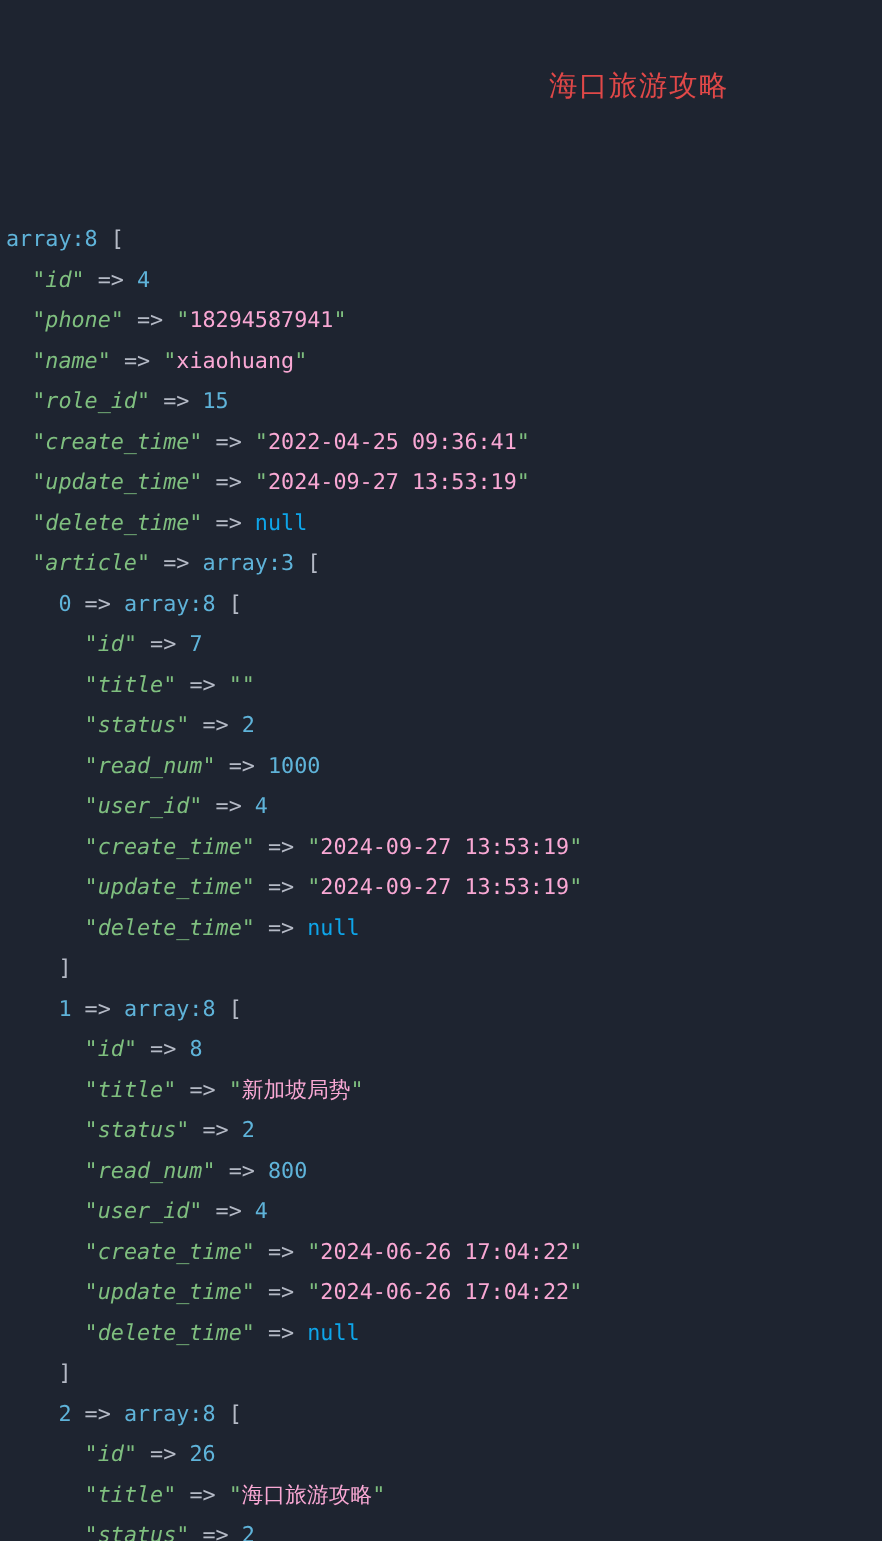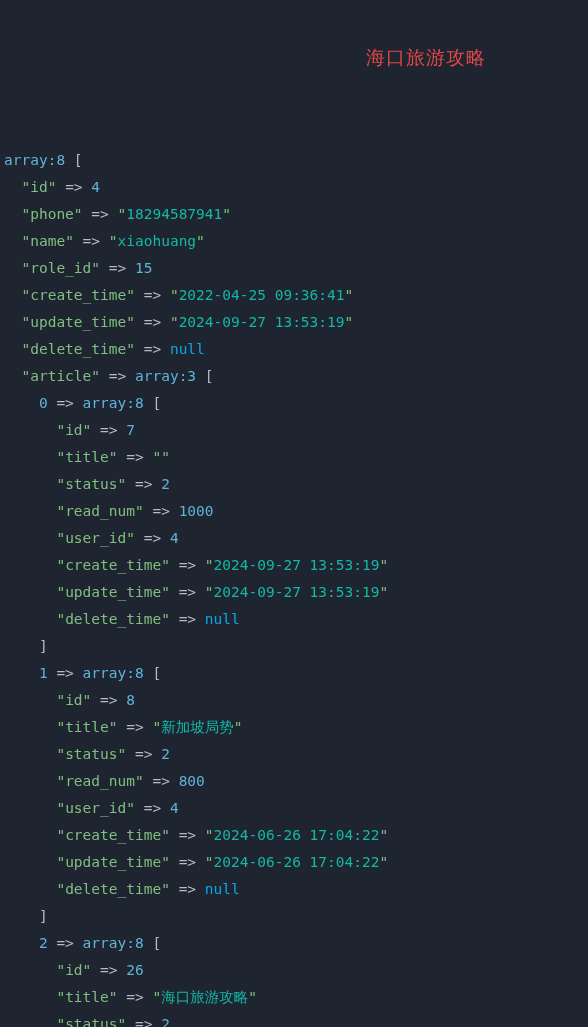--- a/index.html
+++ b/index.html
@@ -10,24 +10,24 @@
   line-height: 27px;
   padding: 12px 0 12px 0;
   width: 588px;
   color: #d4d4d4;
   white-space: pre;
 }
 .line { padding-left: 4px; }
 .kw-array { color: #5fb3d9; }
 .kw-const { color: #0ea5e9; }
 .punct { color: #b5bac6; }
-.key { color: #7fbf7f; }
+.key { color: #7fbf7f; font-style: italic; }
 .arrow { color: #b5bac6; }
 .num { color: #5fb3d9; }
-.str { color: #14b8a6; }
+.str { color: #f9a8d4; }
 .qq { color: #7fbf7f; }
 .annotation {
   position: absolute;
   color: #e04848;
   font-family: "PingFang SC", "Microsoft YaHei", sans-serif;
   font-size: 19px;
   top: 44px;
   left: 366px;
   letter-spacing: 1px;
 }

